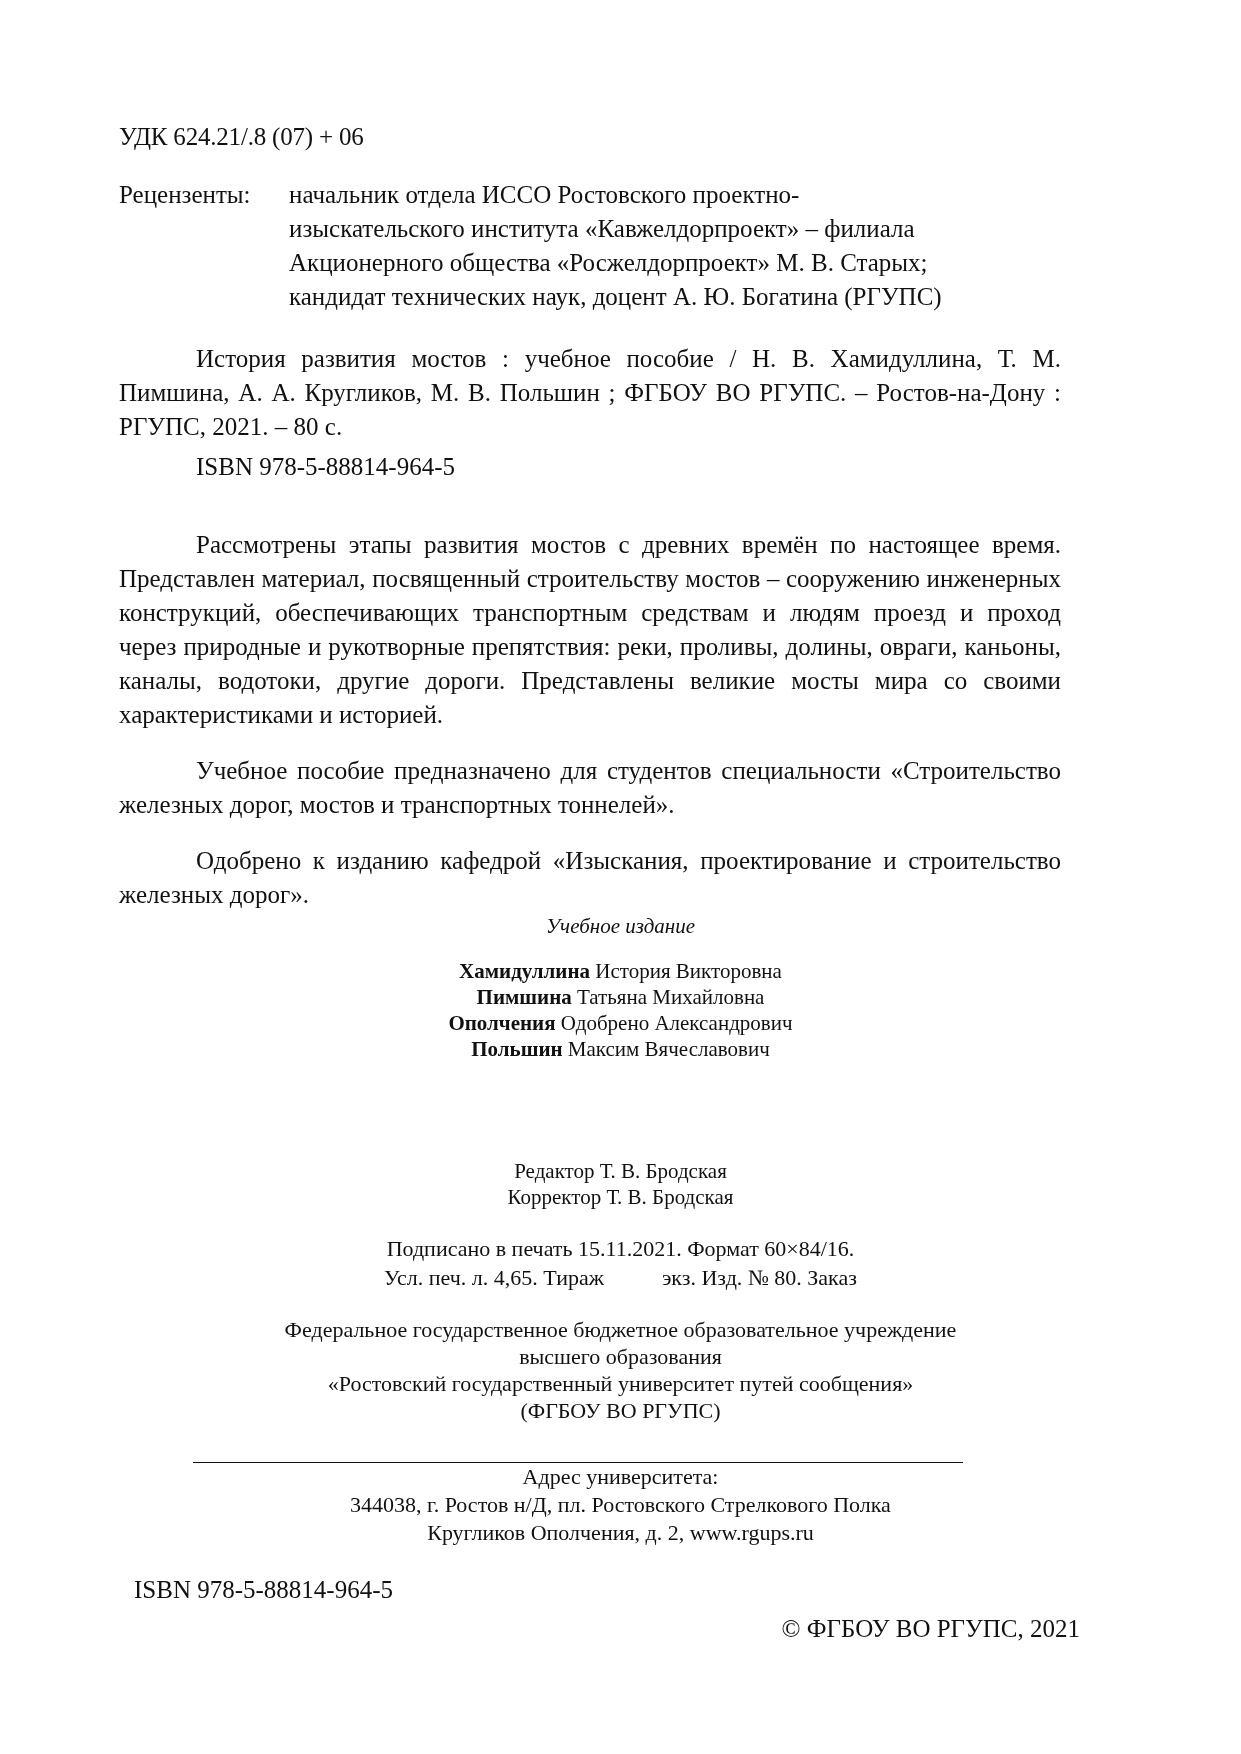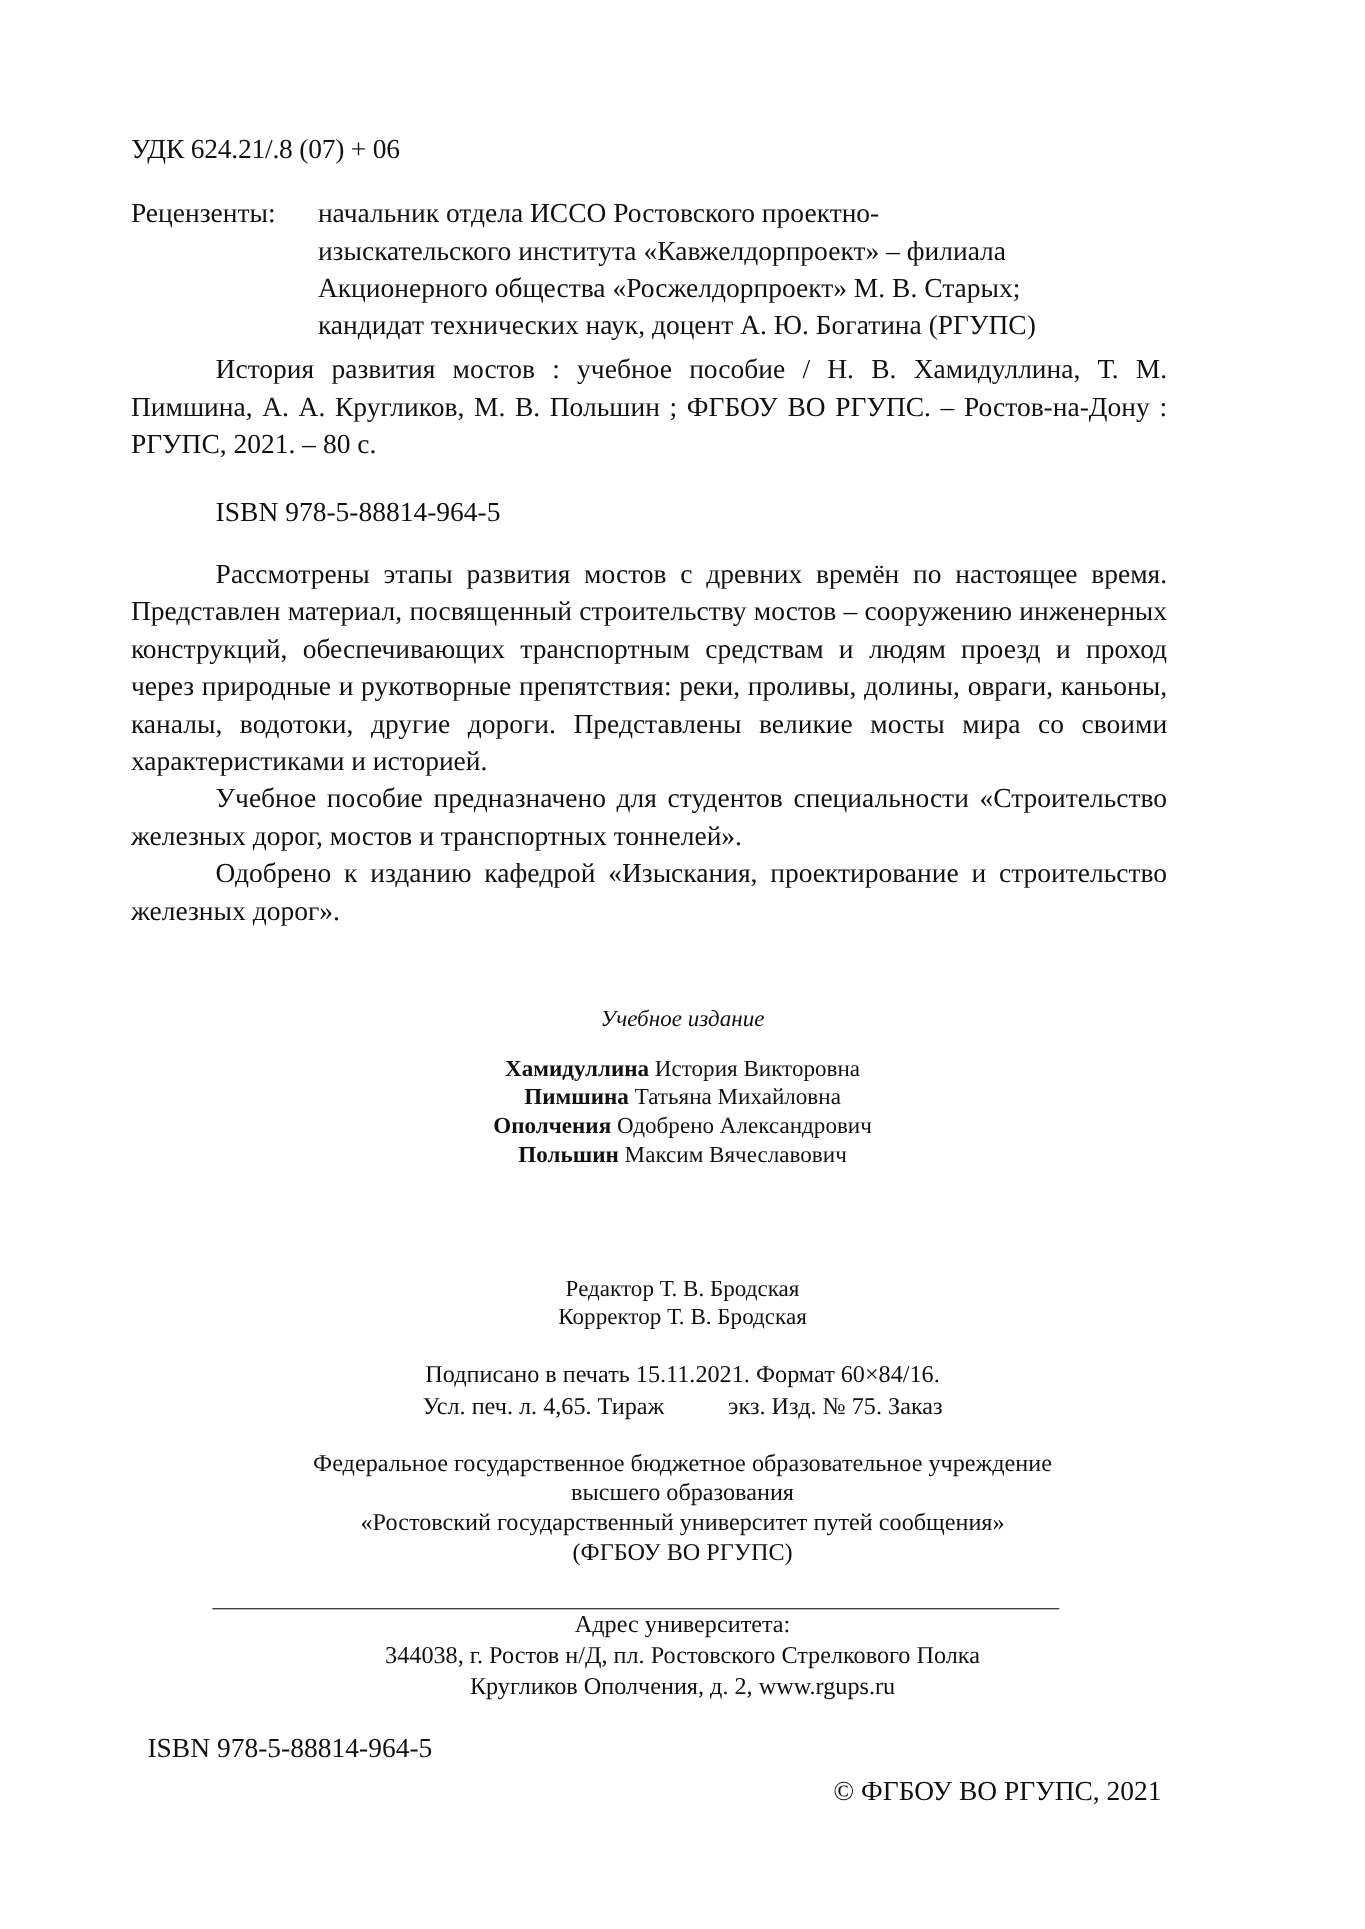--- a/index.html
+++ b/index.html
@@ -6,38 +6,38 @@
     body {
       width: 1241px; height: 1754px; position: relative; overflow: hidden;
       font-family: "Liberation Serif", serif; color: #111111;
     }
     .page { position: absolute; left: 0; top: 0; width: 1241px; height: 1754px; }
     .block { position: absolute; font-size: 25px; line-height: 34px; }
     #udk { left: 119px; top: 120px; font-size: 25px; letter-spacing: -0.2px; }
     #rev { left: 119px; top: 178px; width: 860px; }
     #rev .lbl { position: absolute; left: 0; top: 0; }
     #rev .lines { position: absolute; left: 170px; top: 0; white-space: nowrap; }
-    .just { text-align: justify; text-align-last: left; }
+    .just { text-align: justify; text-align-last: left; margin-top: 22px; }
     #biblio { left: 119px; top: 320px; width: 942px; }
     #isbn1 { left: 196px; top: 450px; }
     #abstract { left: 119px; top: 506px; width: 942px; }
     .indent { text-indent: 77px; }
     .center-block { position: absolute; left: 0; width: 1241px; text-align: center; }
     .cserif { font-family: "Liberation Serif", serif; font-size: 21px; line-height: 26px; color: #111; }
     #edition { top: 913px; font-style: italic; }
     #authors { top: 958px; }
     #authors b { font-weight: bold; }
     #title { top: 1100px; font-weight: bold; }
     #editors { top: 1158px; }
     #signed { top: 1234px; font-family: "Liberation Serif", serif; font-size: 22px; line-height: 29px; }
     #pub { top: 1316px; font-family: "Liberation Serif", serif; font-size: 22px; line-height: 27px; }
     #rule { position: absolute; left: 193px; top: 1462px; width: 770px; height: 0; border-top: 1.5px solid #111; }
     #addr { top: 1463px; font-family: "Liberation Serif", serif; font-size: 22px; line-height: 28px; }
     #isbn2 { left: 134px; top: 1573px; font-size: 25px; }
-    #copy { left: 696px; top: 1612px; font-size: 25px; width: 360px; text-align: right; }
+    #copy { left: 720px; top: 1612px; font-size: 25px; width: 360px; text-align: right; }
     .tirazh-gap { display: inline-block; width: 58px; }
   </style>
 </head>
 <body>
 
 <div class="page">
 
   <div id="udk" class="block">УДК 624.21/.8 (07) + 06</div>
 
   <div id="rev" class="block">
@@ -70,21 +70,21 @@
   </div>
 
 
   <div id="editors" class="center-block cserif">
     <div>Редактор Т. В. Бродская</div>
     <div>Корректор Т. В. Бродская</div>
   </div>
 
   <div id="signed" class="center-block">
     <div>Подписано в печать 15.11.2021. Формат 60×84/16.</div>
-    <div><span>Усл. печ. л. 4,65. Тираж</span><span class="tirazh-gap"></span><span>экз. Изд. № 75. Заказ</span></div>
+    <div><span>Усл. печ. л. 4,65. Тираж</span><span class="tirazh-gap"></span><span>экз. Изд. № 80. Заказ</span></div>
   </div>
 
   <div id="pub" class="center-block">
     <div>Федеральное государственное бюджетное образовательное учреждение</div>
     <div>высшего образования</div>
     <div>«Ростовский государственный университет путей сообщения»</div>
     <div>(ФГБОУ ВО РГУПС)</div>
   </div>
 
   <div id="rule"></div>

